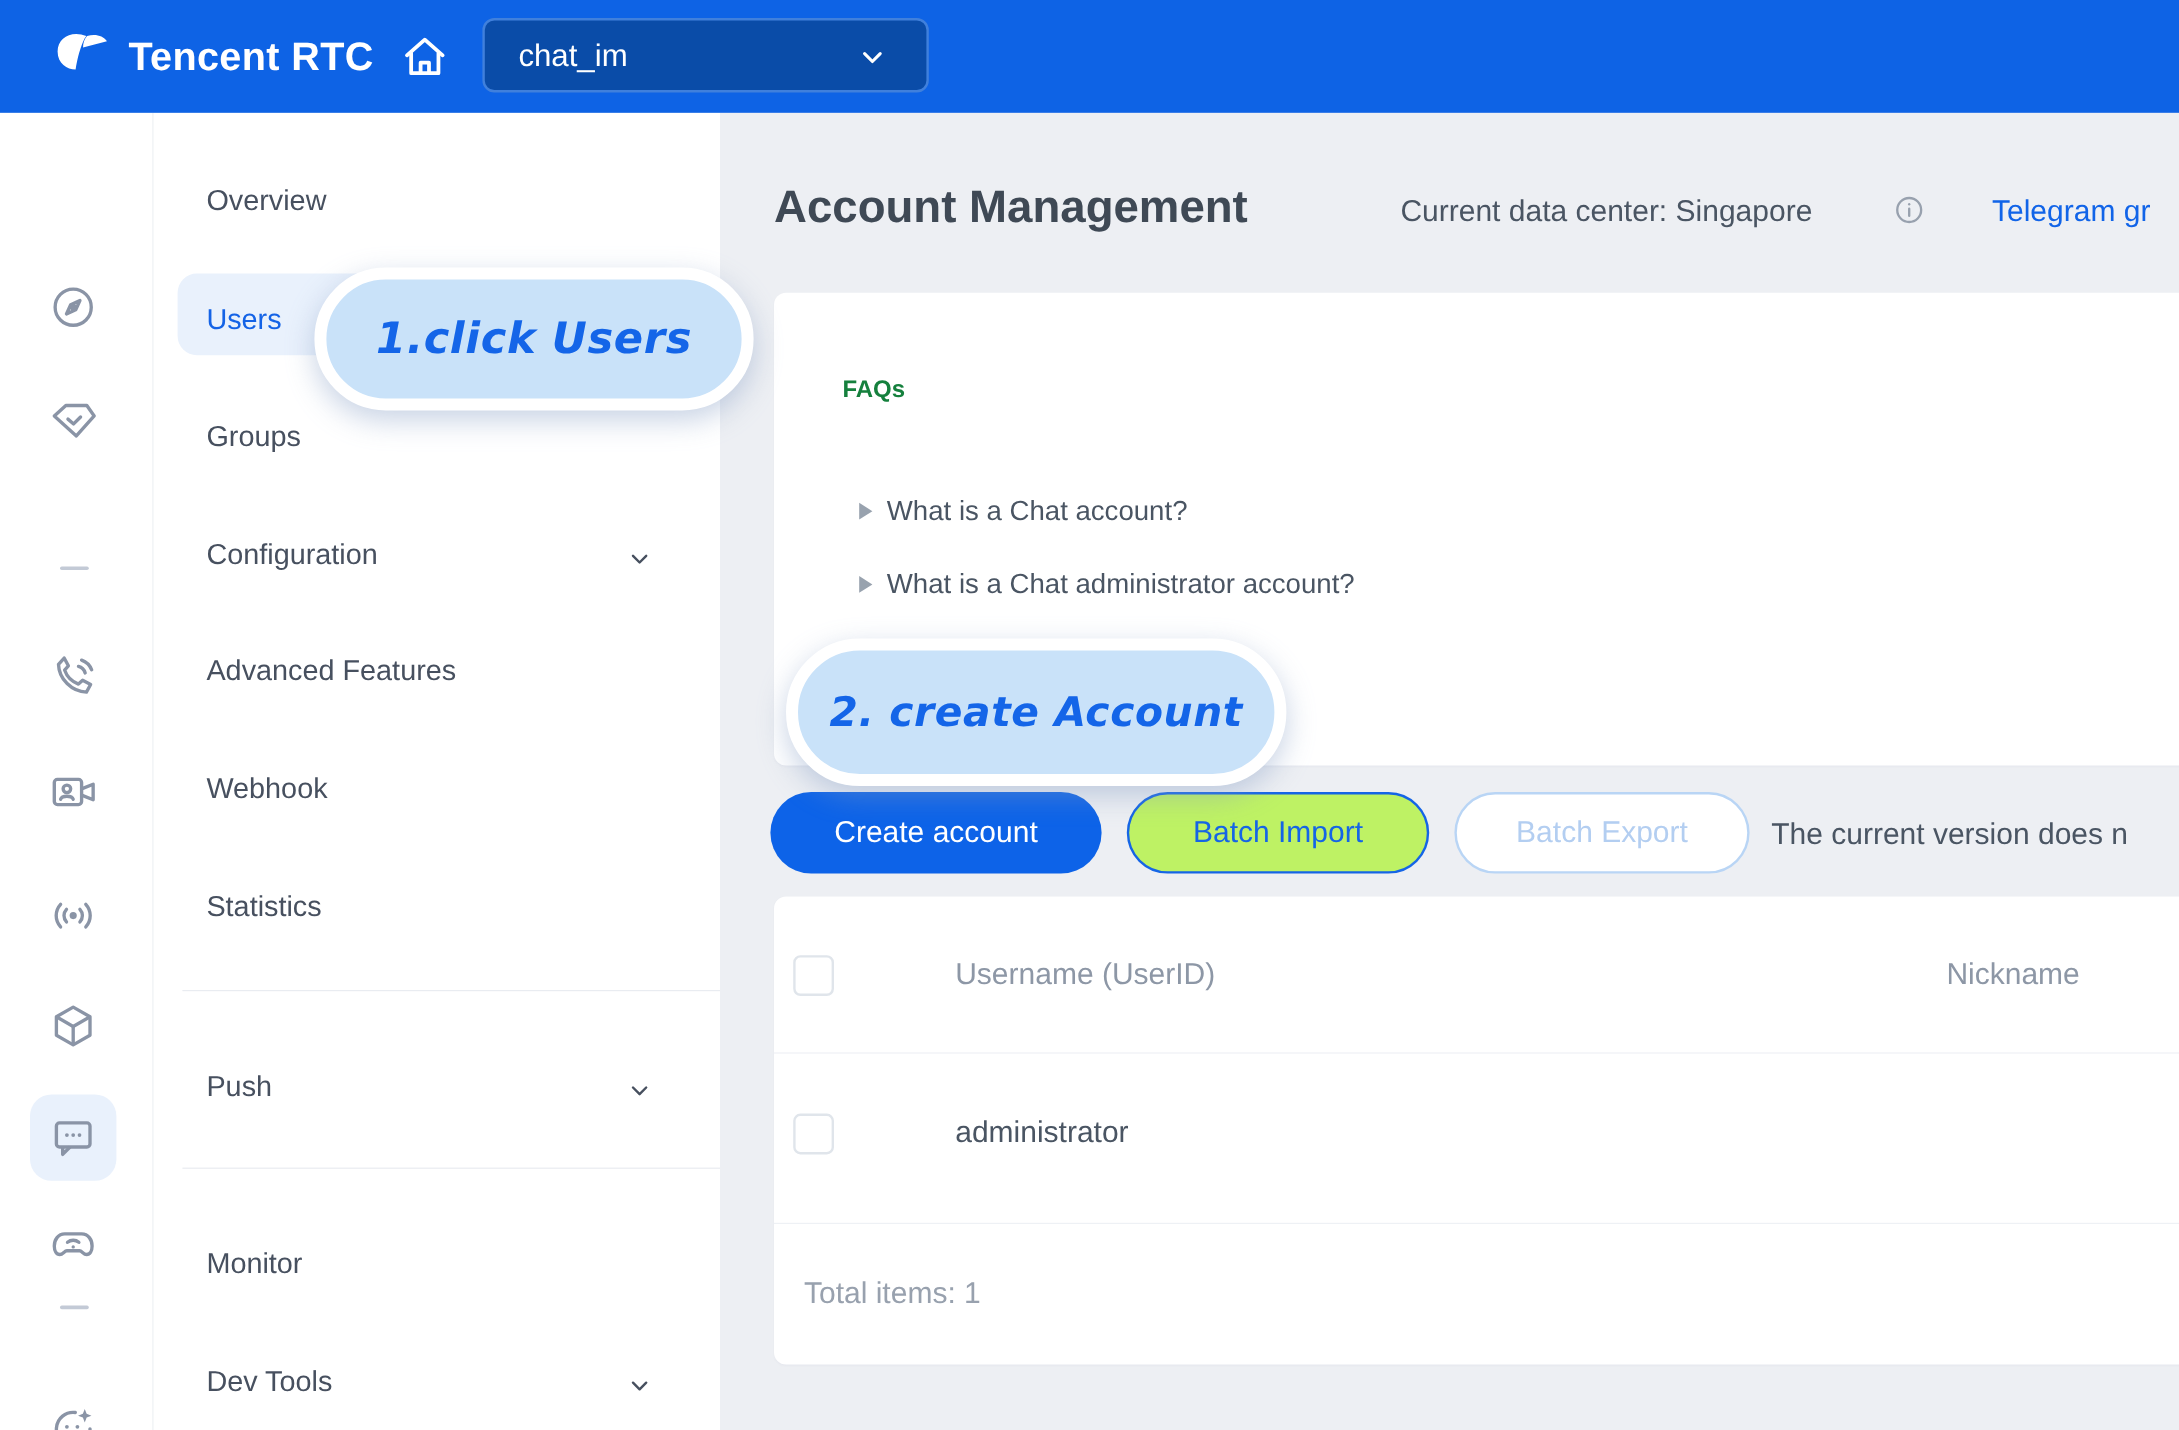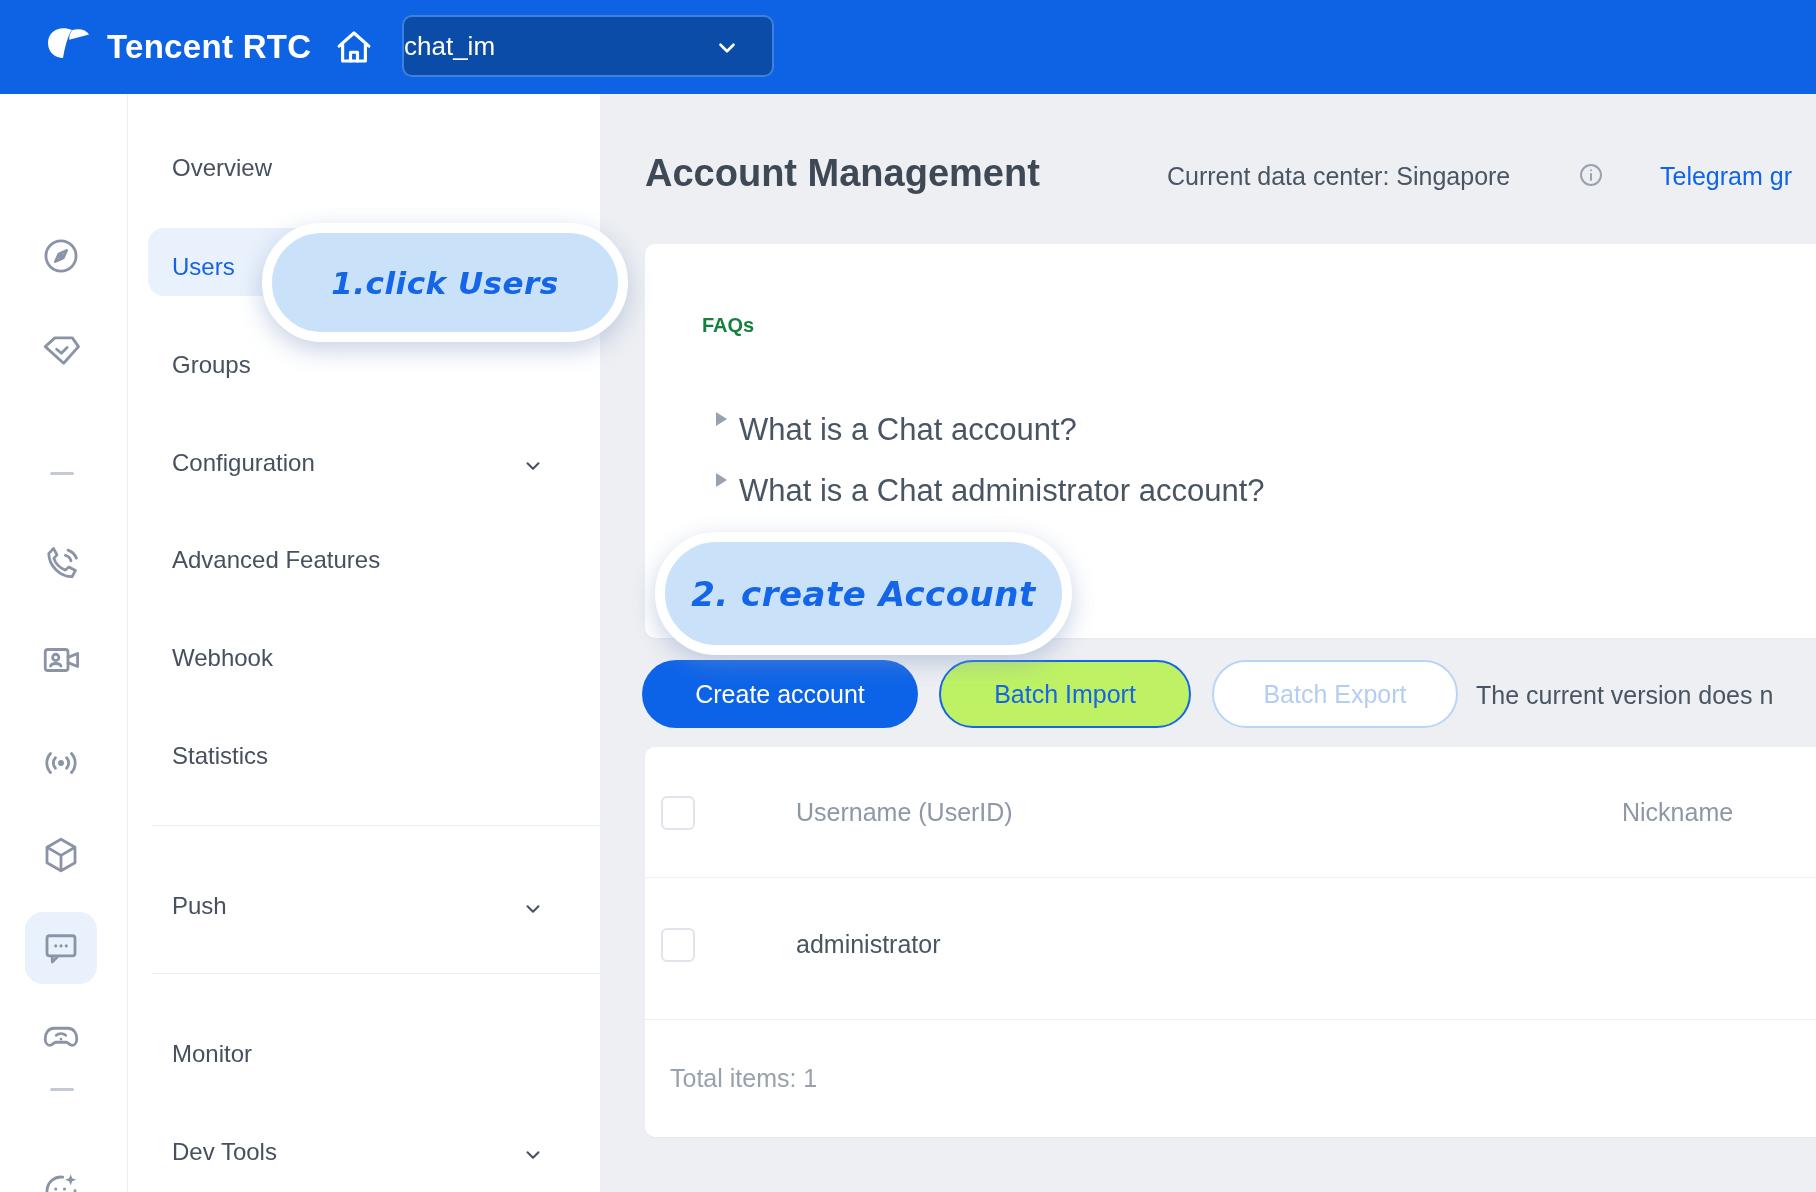--- a/index.html
+++ b/index.html
@@ -8,21 +8,21 @@
   #app { position:relative; width:1816px; height:1192px; overflow:hidden; background:#EDEFF3; }
 
   
   .topbar { position:absolute; left:0; top:0; width:1816px; height:94px; background:#0E63E5; z-index:30; }
   .brand { position:absolute; left:107px; top:0; height:94px; display:flex; align-items:center;
            color:#fff; font-size:33px; font-weight:700; letter-spacing:0.3px; }
   .logo-glyph { position:absolute; left:42px; top:24px; width:48px; height:48px; }
   .home-ic { position:absolute; left:333px; top:26px; width:42px; height:42px; }
   .app-select { position:absolute; left:402px; top:15px; width:372px; height:62px; background:#0A4CA8;
                 border:2px solid #4080DC; border-radius:10px; display:flex; align-items:center;
-                color:#fff; font-size:26px; cursor:pointer; }
+                color:#fff; font-size:26px; padding-left:28px; cursor:pointer; }
   .app-select .chev { position:absolute; right:32px; top:18px; width:26px; height:26px; }
 
   
   .rail { position:absolute; left:0; top:94px; width:128px; height:1098px; background:#fff;
           border-right:1px solid #ECEEF2; z-index:5; }
   .rail-ic { position:absolute; left:40px; width:42px; height:42px; color:#8A94A6; }
   .rail-dash { position:absolute; left:50px; width:24px; height:3px; background:#C3CAD6; border-radius:2px; }
   .rail-active-bg { position:absolute; left:25px; top:818px; width:72px; height:72px; background:#E9F1FC; border-radius:18px; }
 
   
@@ -38,30 +38,30 @@
   
   .main { position:absolute; left:600px; top:94px; width:1216px; height:1098px; background:#EDEFF3; }
   .page-title { position:absolute; left:645px; top:152px; font-size:38px; font-weight:700; color:#3F4955; z-index:6; }
   .dc-label { position:absolute; left:1167px; top:162px; font-size:25px; color:#4A5563; z-index:6; }
   .info-ic { position:absolute; left:1578px; top:162px; width:26px; height:26px; color:#98A1AE; z-index:6; }
   .tg-link { position:absolute; left:1660px; top:162px; font-size:25px; color:#1164E8; white-space:nowrap; z-index:6; cursor:pointer; }
 
   .card { position:absolute; background:#fff; border-radius:10px; box-shadow:0 1px 2px rgba(20,40,80,0.03); }
   .faq-card { left:645px; top:244px; width:1250px; height:394px; z-index:4; }
   .faq-title { position:absolute; left:57px; top:70px; font-size:20px; font-weight:700; color:#15803d; }
-  .faq-item { position:absolute; left:71px; display:flex; align-items:flex-start; font-size:31px; color:#4A5563; cursor:pointer; }
+  .faq-item { position:absolute; left:71px; display:flex; align-items:center; font-size:23px; color:#4A5563; cursor:pointer; }
   .faq-item .tri { width:0; height:0; border-left:11px solid #98A2AE; border-top:7px solid transparent;
                    border-bottom:7px solid transparent; margin-right:12px; }
   .faq-frag { position:absolute; left:392px; top:535px; font-size:25px; color:#4A5563; z-index:4; white-space:nowrap; }
 
   
   .bubble { position:absolute; background:#C9E2F9; border:10px solid #fff; border-radius:70px;
             box-shadow:0 8px 24px rgba(130,155,195,0.45); display:flex; align-items:center; justify-content:center;
             z-index:20; }
-  .bubble span { font-size:31px; font-weight:800; font-style:italic; color:#1465E8;
+  .bubble span { font-size:36px; font-weight:800; font-style:italic; color:#1465E8;
                  font-family:"DejaVu Sans","Liberation Sans",sans-serif; letter-spacing:0.5px; white-space:nowrap; }
   .bubble1 { left:262px; top:223px; width:366px; height:119px; }
   .bubble2 { left:655px; top:532px; width:417px; height:123px; }
   .bubble2 span { font-size:34px; }
 
   
   .btn { position:absolute; top:660px; height:68px; border-radius:34px; display:flex; align-items:center;
          justify-content:center; font-size:25px; cursor:pointer; z-index:6; white-space:nowrap; }
   .btn-primary { left:642px; width:276px; background:#0D63E8; color:#fff; }
   .btn-outline { left:939px; width:252px; background:#bef264; border:2px solid #1565E6; color:#1565E6; }

